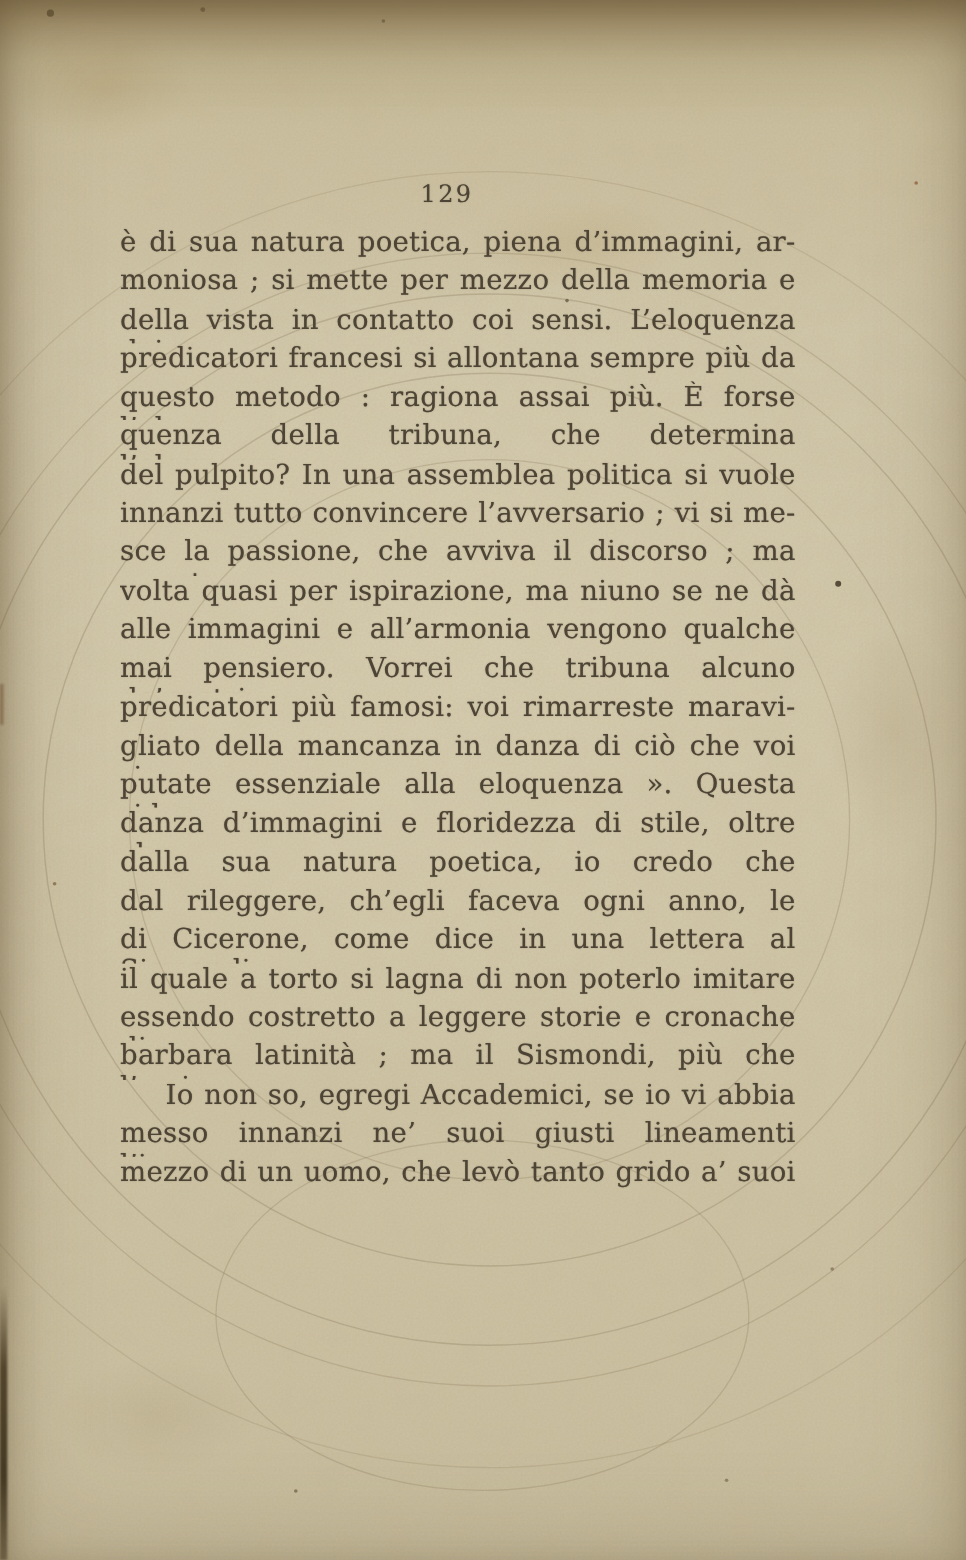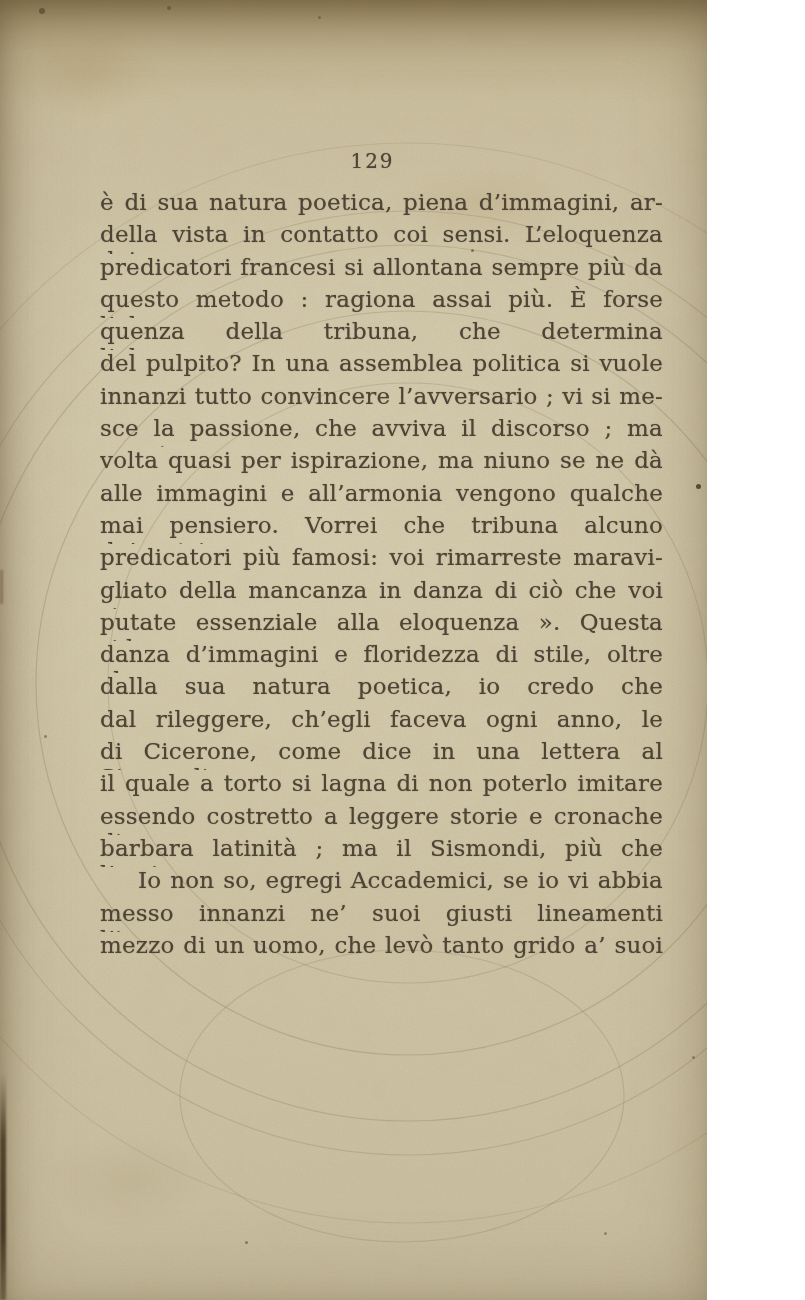--- a/index.html
+++ b/index.html
@@ -6,21 +6,21 @@
     --paper: #d2c8aa;
     --ink: #4d4435;
     --stamp: #8b7b5d;
   }
   * { box-sizing: border-box; }
   html, body { margin: 0; padding: 0; }
   body { width: 805px; height: 1300px; overflow: hidden; }
 
   .page {
     position: relative;
-    width: 707px;
+    width: 805px;
     height: 1300px;
     overflow: hidden;
     background:
       radial-gradient(ellipse 620px 520px at 46% 40%, rgba(228,220,193,0.35), rgba(228,220,193,0) 72%),
       linear-gradient(180deg,
         #a3906a 0px, #b2a07a 16px, #c2b692 52px, #ccc1a1 105px,
         #d2c8ab 280px, #d2c8aa 800px, #cdc3a4 1140px, #c9bfa0 1300px);
     font-family: "DejaVu Serif", serif;
   }
 
@@ -125,20 +125,21 @@
   <div class="speck" style="left:692px; top:1056px; width:3px; height:3px; background:rgba(93,76,50,0.5);"></div>
   <div class="speck" style="left:604px; top:1232px; width:3px; height:3px; background:rgba(93,76,50,0.5);"></div>
 
   <div class="binding-mark"></div>
   <div class="binding-nick"></div>
 
   <div class="page-number">129</div>
 
   <div class="text-block">
       <div class="line">è di sua natura poetica, piena d’immagini, ar-</div>
+      <div class="line">moniosa ; si mette per mezzo della memoria e</div>
       <div class="line">della vista in contatto coi sensi. L’eloquenza dei</div>
       <div class="line">predicatori francesi si allontana sempre più da</div>
       <div class="line">questo metodo : ragiona assai più. È forse l’elo-</div>
       <div class="line">quenza della tribuna, che determina l’eloquenza</div>
       <div class="line">del pulpito? In una assemblea politica si vuole</div>
       <div class="line">innanzi tutto convincere l’avversario ; vi si me-</div>
       <div class="line">sce la passione, che avviva il discorso ; ma quanto</div>
       <div class="line">volta quasi per ispirazione, ma niuno se ne dà</div>
       <div class="line">alle immagini e all’armonia vengono qualche</div>
       <div class="line">mai pensiero. Vorrei che tribuna alcuno de’nostri</div>

